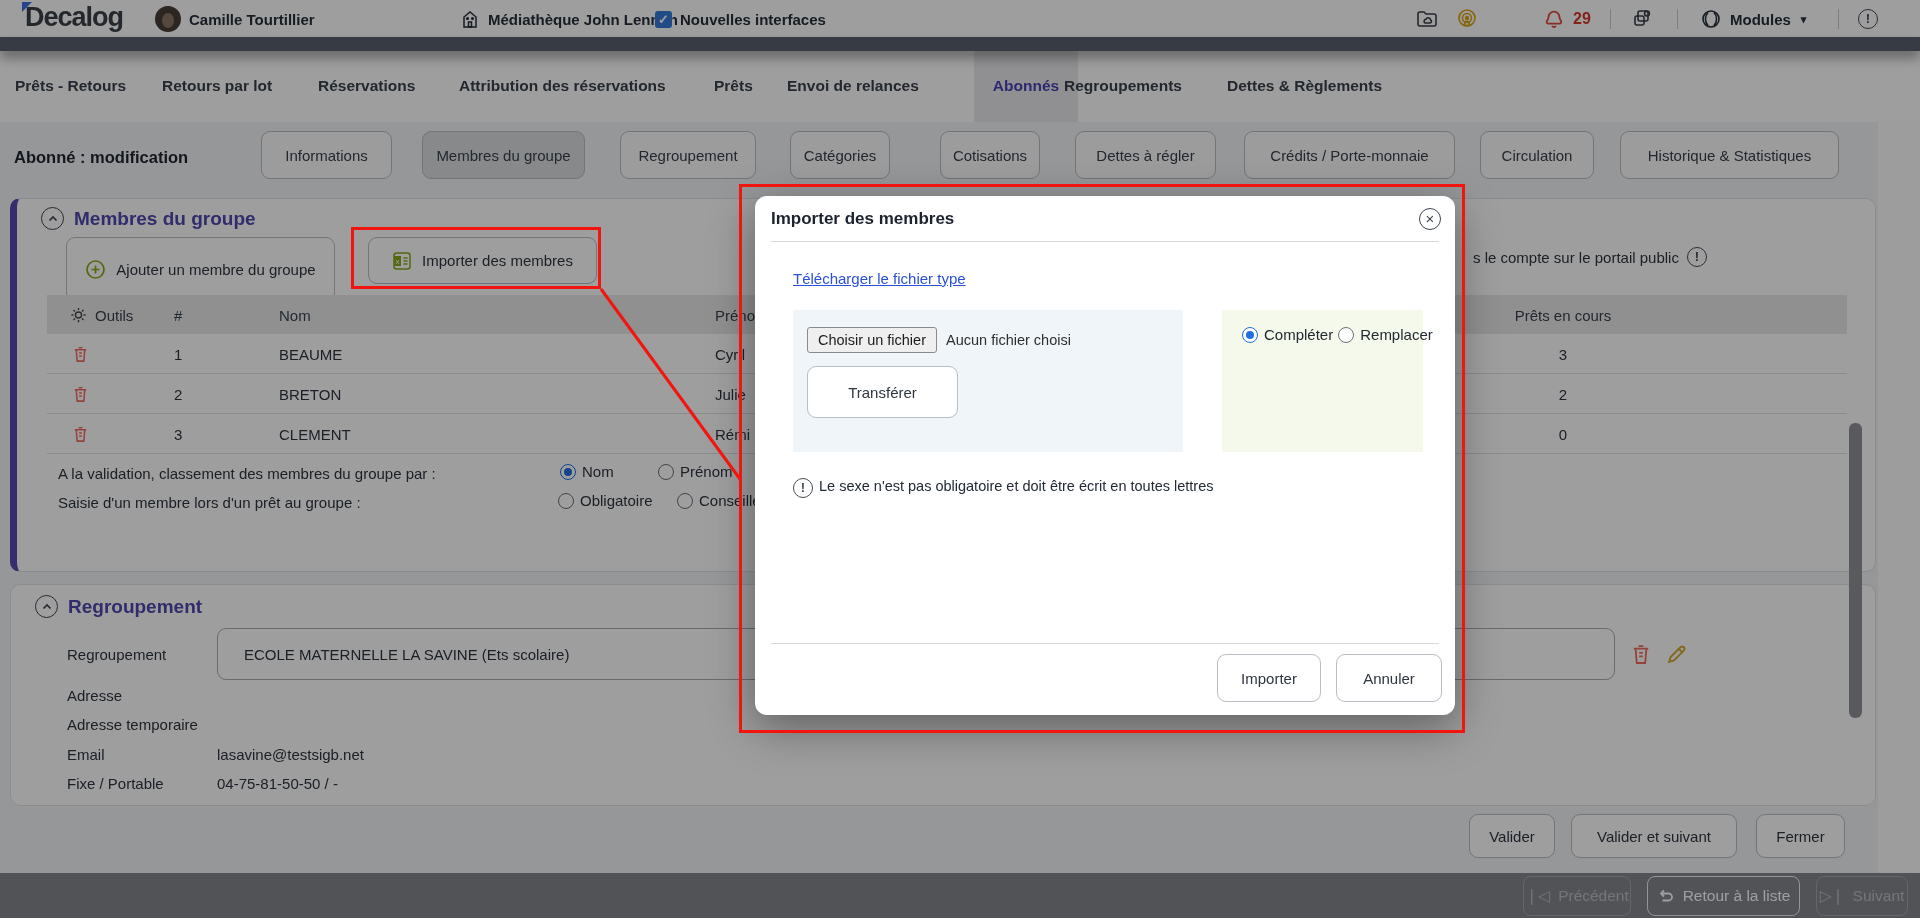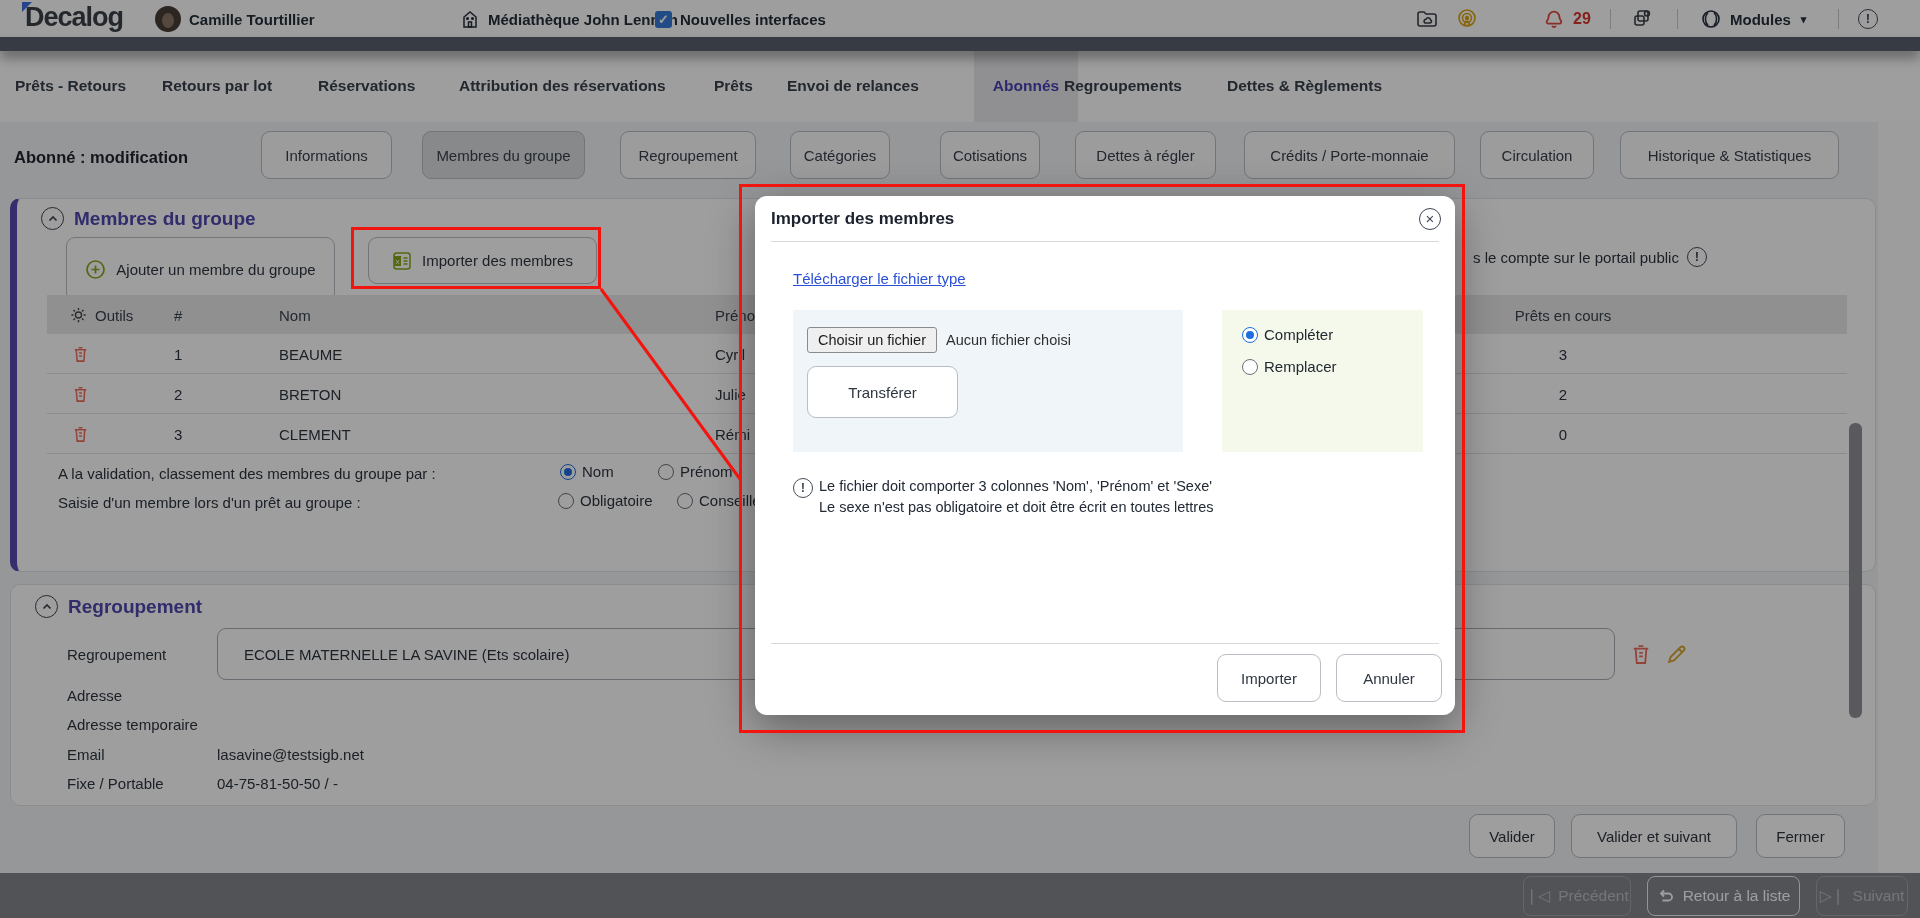--- a/index.html
+++ b/index.html
@@ -78,21 +78,21 @@
   .modal-close { position:absolute; right:14px; top:12px; width:22px; height:22px; border:1.6px solid #3f4554; border-radius:50%;
                  text-align:center; line-height:19px; font-size:15px; color:#3f4554; cursor:pointer; }
   .modal-div { position:absolute; left:16px; width:668px; height:1px; background:#d8d8d8; }
   .dl-link { position:absolute; left:38px; top:74px; font-size:15px; color:#2b50d8; text-decoration:underline; cursor:pointer; }
   .panel-blue  { position:absolute; left:38px;  top:114px; width:390px; height:142px; background:#f0f5fa; }
   .panel-green { position:absolute; left:467px; top:114px; width:201px; height:142px; background:#f5f9ec; }
   .file-row { position:absolute; left:14px; top:17px; display:flex; align-items:center; gap:9px; font-size:14.5px; color:#2f2f2f; }
   .file-btn { border:1px solid #8b8b8b; border-radius:3px; background:#efefef; padding:4px 10px; font-size:14.5px; color:#1c1c1c; cursor:pointer; }
   .transfer-btn { position:absolute; left:14px; top:56px; width:151px; height:52px; }
   .mradio-line { display:flex; align-items:center; font-size:15px; color:#22293100; color:#222931; }
-  .mradios { position:absolute; left:20px; top:16px; display:flex; flex-direction:column; gap:15px; }
+  .mradios { position:absolute; left:20px; top:16px; display:flex; flex-direction:row; gap:5px; }
   .info-block { position:absolute; left:64px; top:280px; font-size:14.5px; color:#222a35; line-height:21px; }
   .info-icon { position:absolute; left:38px; top:282px; }
   .modal-btn { position:absolute; top:458px; height:48px; }
   
   .ann { position:absolute; border:3px solid #f2140e; z-index:30; pointer-events:none; }
   .ann-svg { position:absolute; left:0; top:0; width:1920px; height:918px; z-index:30; pointer-events:none; }
   svg.ic { display:block; }
 </style>
 </head>
 <body>
@@ -415,21 +415,20 @@
         </div>
         <div class="mradio-line">
           <span class="radio"></span>
           <span>Remplacer</span>
         </div>
       </div>
     </div>
 
     <span class="info-icon circle-i">!</span>
     <div class="info-block">
-      <div>Le fichier doit comporter 3 colonnes 'Nom', 'Prénom' et 'Sexe'</div>
       <div>Le sexe n'est pas obligatoire et doit être écrit en toutes lettres</div>
     </div>
 
     <div class="modal-div" style="top:447px;"></div>
     <button class="btn modal-btn" style="left:462px; width:104px;">Importer</button>
     <button class="btn modal-btn" style="left:581px; width:106px;">Annuler</button>
   </div>
 
   <div class="ann" style="left:351px; top:227px; width:250px; height:62px;"></div>
   <div class="ann" style="left:739px; top:184px; width:726px; height:549px;"></div>

